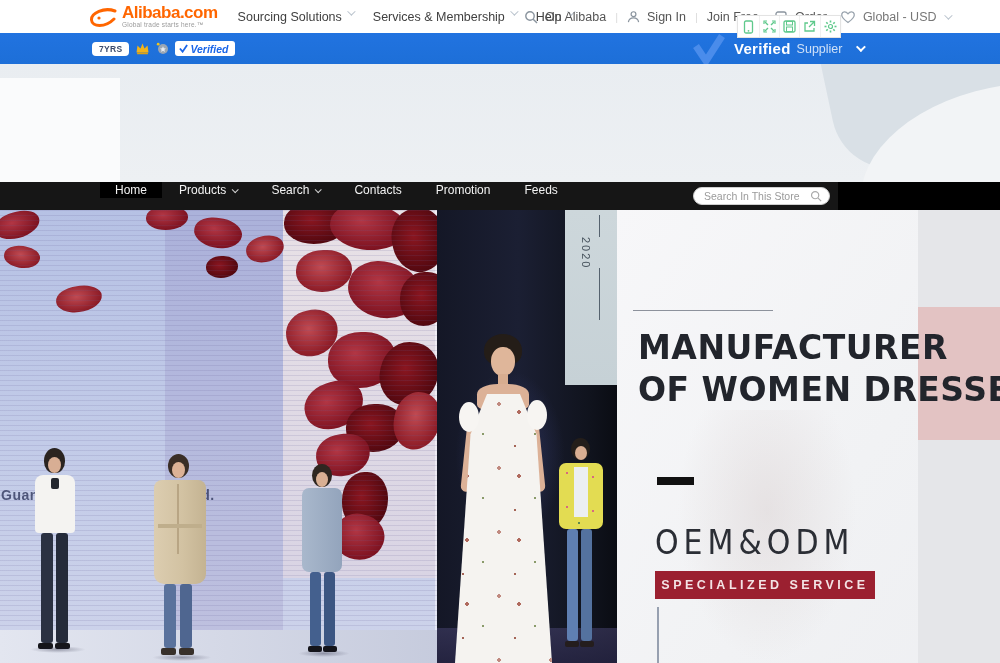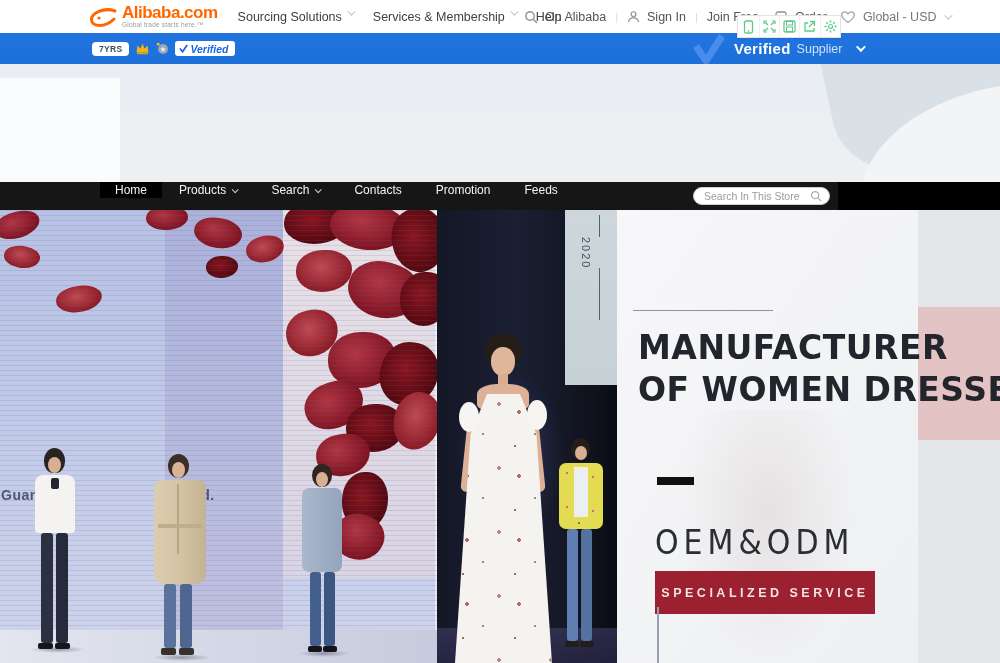--- a/index.html
+++ b/index.html
@@ -85,21 +85,21 @@
   
   #panel { position:absolute; left:617px; top:0; width:383px; height:453px; background:linear-gradient(125deg,#f7f7f9 0%,#f1f2f4 60%,#eeeff2 100%); }
   .band { position:absolute; left:301px; top:0; width:82px; height:453px; background:#e5e6e9; }
   .pinkblk { position:absolute; left:301px; top:97px; width:82px; height:133px; }
   .ghost { position:absolute; left:60px; top:200px; width:180px; height:253px; background:radial-gradient(ellipse at 50% 40%, rgba(215,205,205,0.45), transparent 70%); }
   .badge17 { position:absolute; left:21px; top:61px; width:135px; height:36px; display:flex; align-items:center; justify-content:center; color:#fff; font-size:17px; font-weight:bold; letter-spacing:3px; z-index:5; }
   .badge-ul { position:absolute; left:16px; top:100px; width:140px; height:1px; background:#8d929c; }
   .title { position:absolute; left:21px; top:117px; font-size:33px; font-weight:bold; color:#22252c; line-height:42px; letter-spacing:0.5px; font-family:"DejaVu Sans","Liberation Sans",sans-serif; white-space:nowrap; z-index:5; }
   .dashblk { position:absolute; left:40px; top:267px; width:37px; height:8px; background:#111; }
   .oem { position:absolute; left:38px; top:313px; font-size:30px; color:#2b2e35; letter-spacing:5px; transform:scaleY(1.12); transform-origin:left top; font-family:"DejaVu Sans","Liberation Sans",sans-serif; }
-  .service { position:absolute; left:38px; top:361px; width:220px; height:43px; display:flex; align-items:center; justify-content:center; color:#f3e3e5; font-size:12.5px; font-weight:bold; letter-spacing:3.5px; }
+  .service { position:absolute; left:38px; top:361px; width:220px; height:28px; display:flex; align-items:center; justify-content:center; color:#f3e3e5; font-size:12.5px; font-weight:bold; letter-spacing:3.5px; }
   .vline { position:absolute; left:40px; top:397px; width:2px; height:56px; background:#97a0b0; }
 </style>
 </head>
 <body>
 
 <div id="stage">
 
   <div id="hdr">
     <div class="hdr-left">
       <div class="logo">

